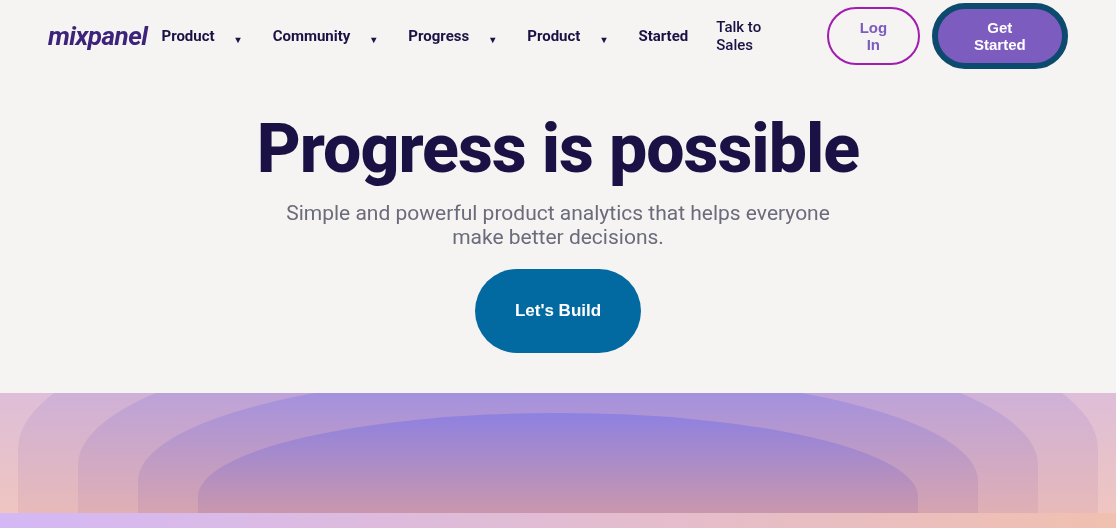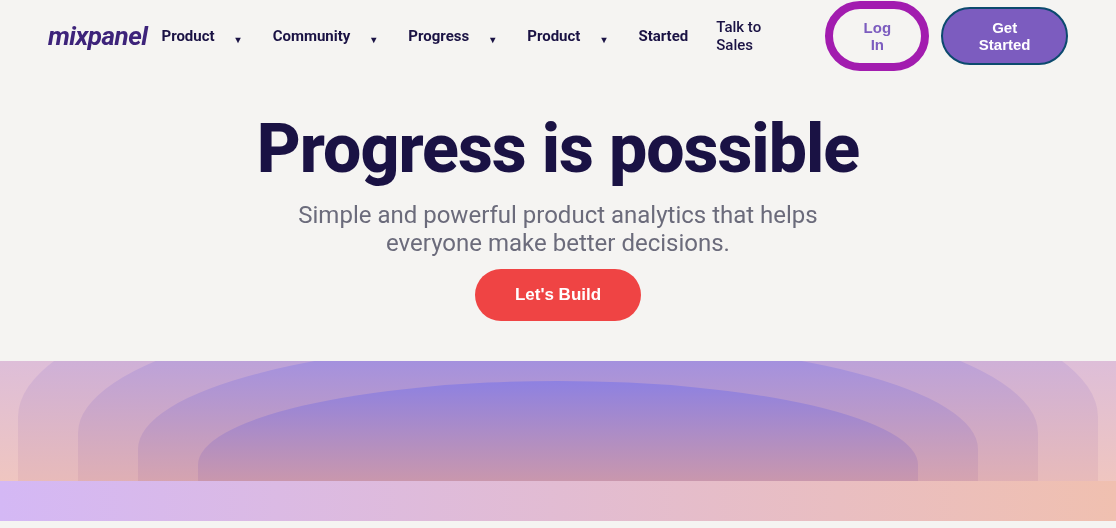--- a/index.html
+++ b/index.html
@@ -68,32 +68,32 @@
     .talk-to-sales {
       font-size: 15px;
       font-weight: 500;
       color: #1a1244;
       cursor: pointer;
       padding: 8px 14px;
     }
 
     .btn-login {
       padding: 10px 22px;
-      border: 8px solid #a21caf;
+      border: 2px solid #a21caf;
       background: transparent;
       color: #7c5cbf;
       border-radius: 50px;
       font-size: 15px;
       font-weight: 600;
       cursor: pointer;
     }
 
     .btn-get-started {
       padding: 10px 22px;
-      border: 2px solid #0c4a6e;
+      border: 6px solid #0c4a6e;
       background: #7c5cbf;
       color: #ffffff;
       border-radius: 50px;
       font-size: 15px;
       font-weight: 600;
       cursor: pointer;
     }
 
     
     .hero {
@@ -109,30 +109,30 @@
     .hero-title {
       font-size: 68px;
       font-weight: 800;
       color: #1a1244;
       line-height: 1.1;
       margin-bottom: 14px;
       letter-spacing: -1px;
     }
 
     .hero-subtitle {
-      font-size: 24px;
+      font-size: 21px;
       color: #6b6b7b;
-      margin-bottom: 12px;
+      margin-bottom: 20px;
       font-weight: 400;
       max-width: 600px;
     }
 
     .btn-lets-build {
-      padding: 16px 40px;
-      background: #ef4444;
+      padding: 32px 40px;
+      background: #0369a1;
       color: #ffffff;
       border: none;
       border-radius: 50px;
       font-size: 17px;
       font-weight: 600;
       cursor: pointer;
       margin-bottom: 40px;
     }
 
     

